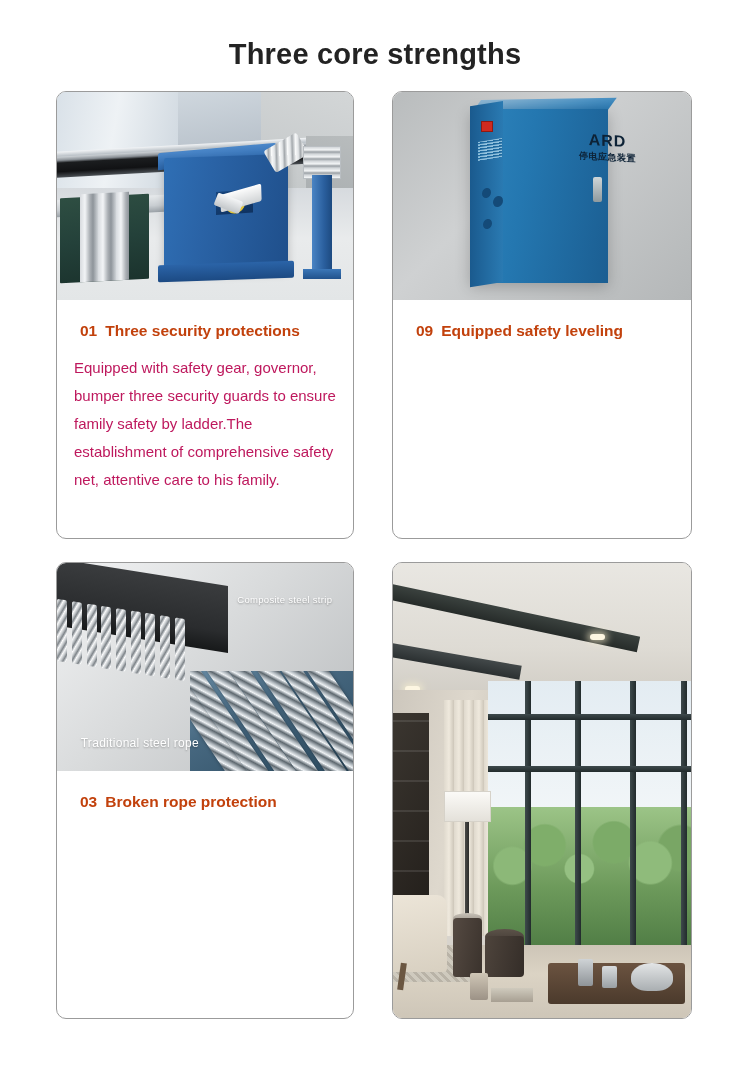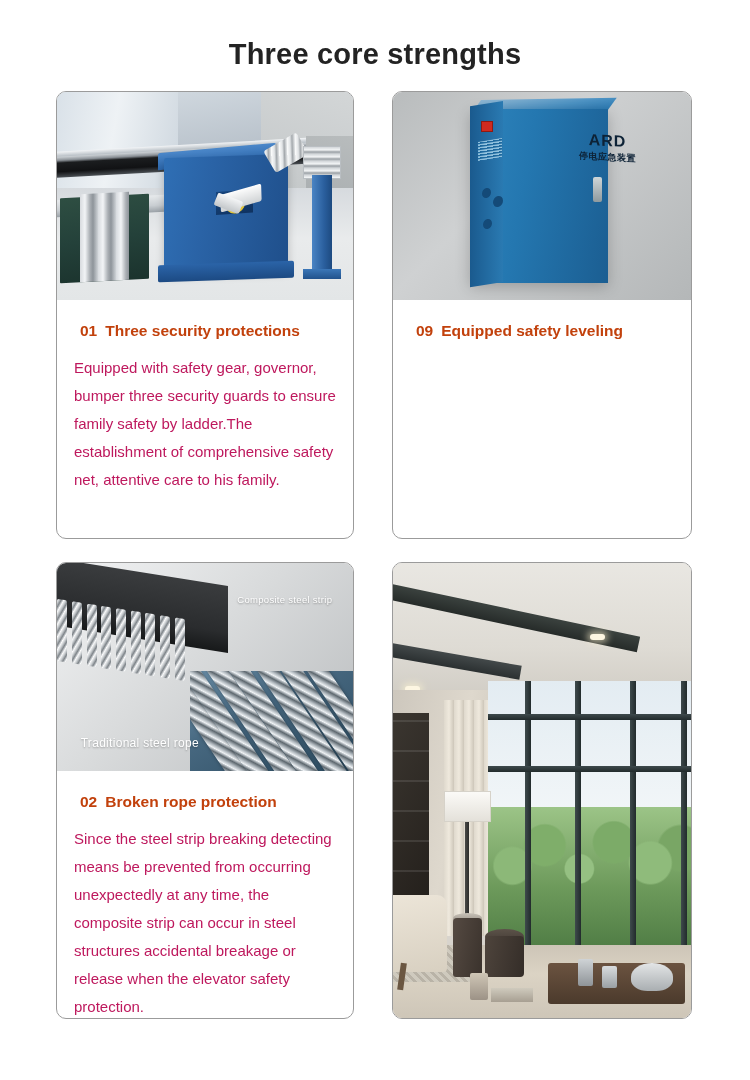--- a/index.html
+++ b/index.html
@@ -526,23 +526,22 @@
           <div class="i3-cable" style="left:47%; top:-26%"></div>
           <div class="i3-cable" style="left:63%; top:-30%"></div>
           <div class="i3-cable" style="left:79%; top:-27%"></div>
           <div class="i3-cable" style="left:93%; top:-31%"></div>
         </div>
         <div class="i3-label-bottom">Traditional steel rope</div>
       </div>
     </div>
     <div class="card-body">
       <div class="card-heading">
-        <span class="num">02</span><span>Broken rope protection</span>
-      </div>
-      <div class="card-text">Since the steel strip breaking detecting means be prevented from occurring unexpectedly at any time, the composite strip can occur in steel structures accidental breakage or release when the elevator safety protection.</div>
+        <span class="num">03</span><span>Broken rope protection</span>
+      </div>
     </div>
   </div>
 
   <div class="card" id="card-4">
     <div class="photo-full">
       <div class="img4">
         <div class="i4-ceiling"></div>
         <div class="i4-ceil-beam1"></div>
         <div class="i4-ceil-beam2"></div>
         <div class="i4-ceil-light"></div>

